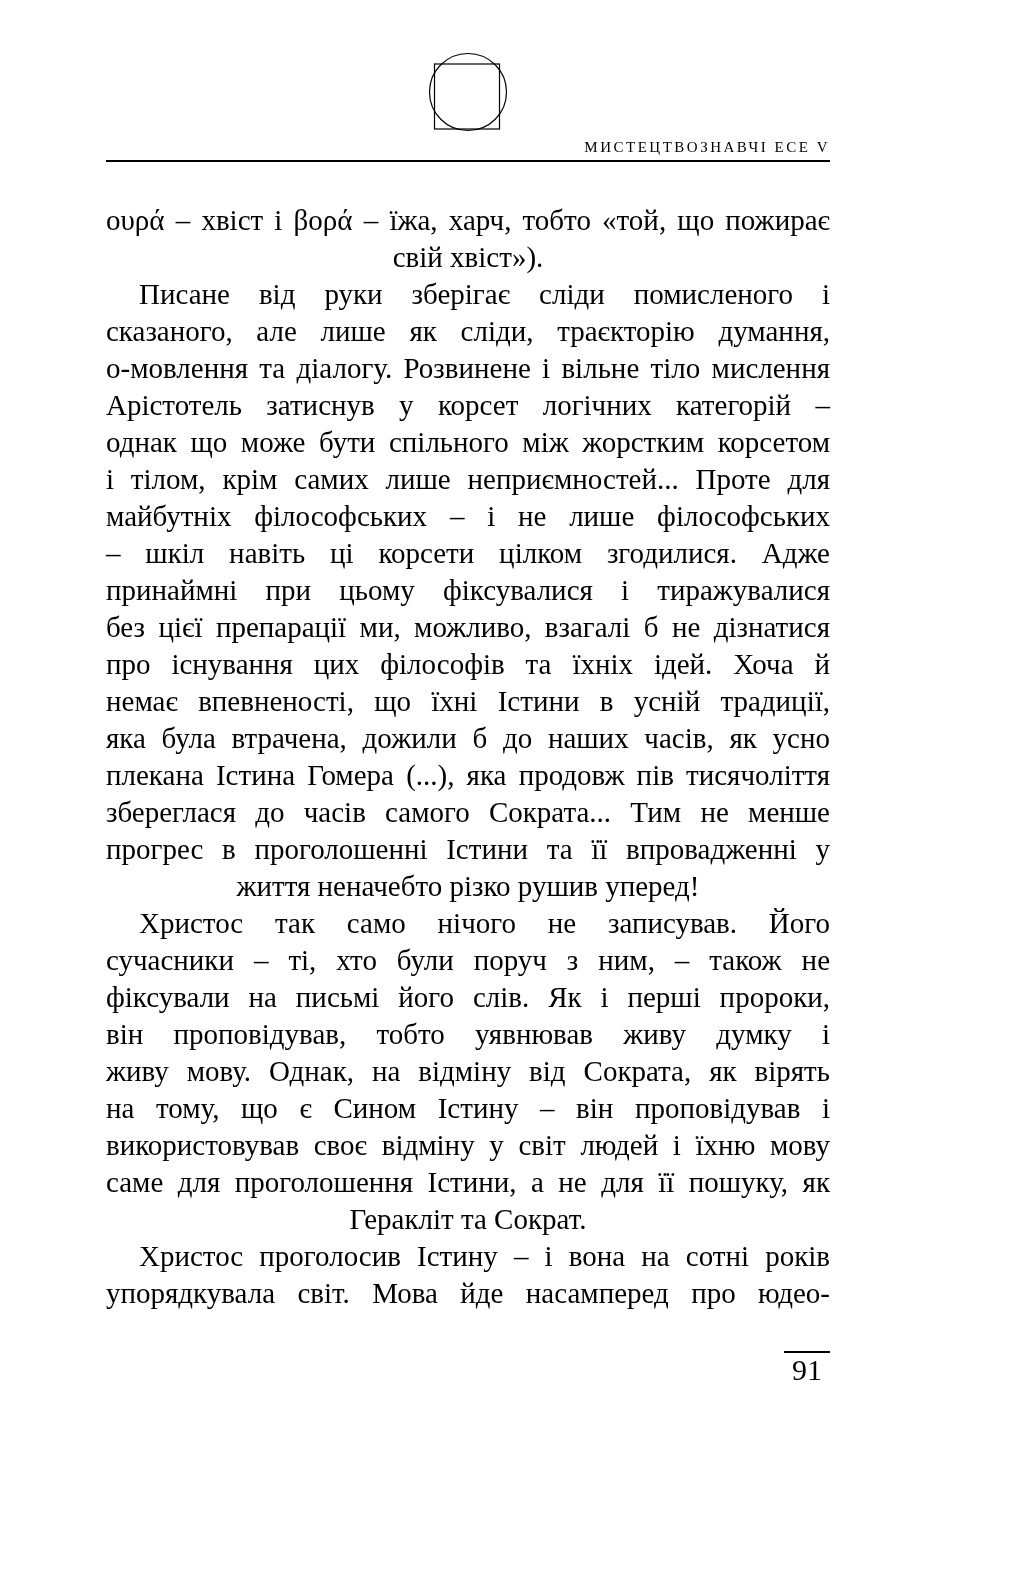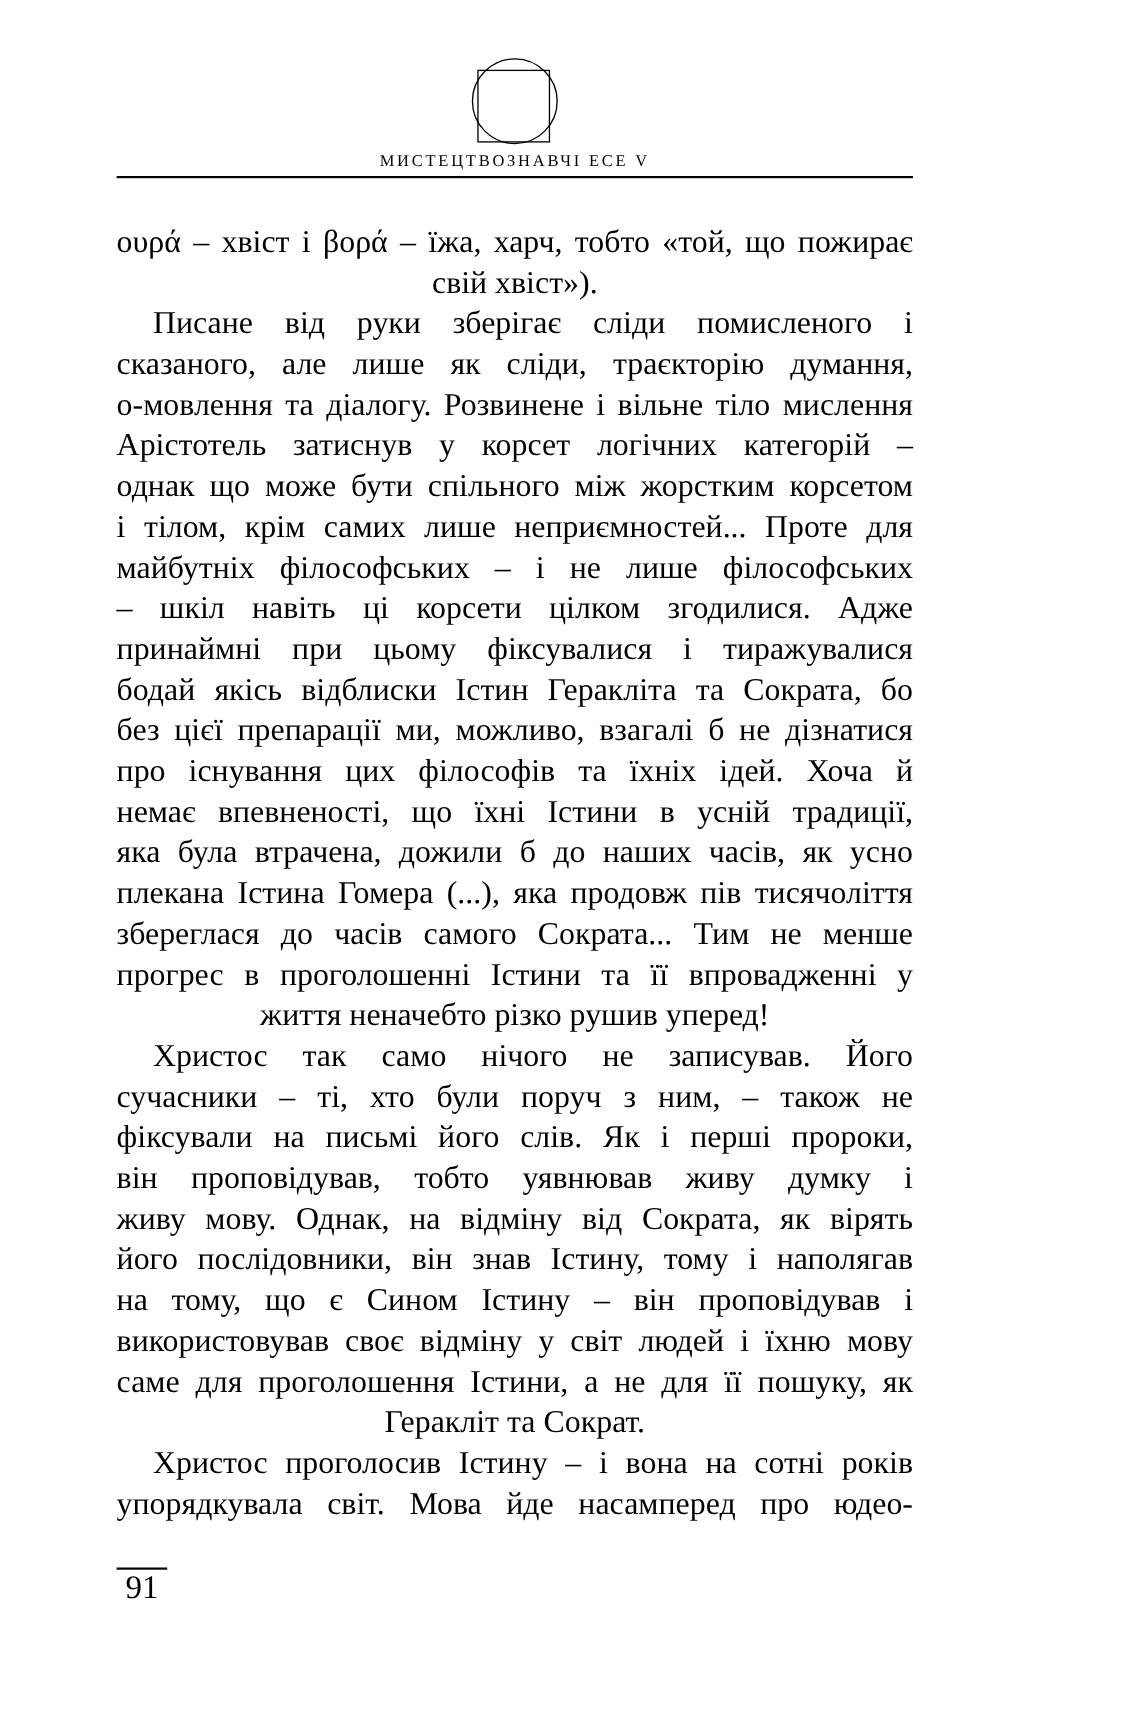--- a/index.html
+++ b/index.html
@@ -16,21 +16,21 @@
     font-family: "Liberation Serif", "DejaVu Serif", serif;
     overflow: hidden;
   }
   .content {
     position: absolute;
     left: 106px;
     top: 0;
     width: 724px;
   }
   .page-header {
-    text-align: center;
+    text-align: right;
     padding-top: 52px;
   }
   .logo-emblem {
     display: block;
     margin: 0 auto;
     width: 80px;
     height: 80px;
   }
   .logo-emblem circle,
   .logo-emblem rect {
@@ -62,21 +62,21 @@
   .text-line.j {
     text-align: justify;
     text-align-last: justify;
     -moz-text-align-last: justify;
   }
   .text-line.ind {
     text-indent: 33px;
   }
   .page-footer {
     margin-top: 39px;
-    text-align: left;
+    text-align: right;
   }
   .page-number {
     display: inline-block;
     border-top: 2px solid #000000;
     padding: 1px 8px 0 8px;
     font-size: 30px;
     line-height: 32px;
   }
 </style>
 </head>
@@ -99,35 +99,33 @@
         <div class="text-line">свій хвіст»).</div>
         <div class="text-line j ind">Писане від руки зберігає сліди помисленого і</div>
         <div class="text-line j">сказаного, але лише як сліди, траєкторію думання,</div>
         <div class="text-line j">о-мовлення та діалогу. Розвинене і вільне тіло мислення</div>
         <div class="text-line j">Арістотель затиснув у корсет логічних категорій –</div>
         <div class="text-line j">однак що може бути спільного між жорстким корсетом</div>
         <div class="text-line j">і тілом, крім самих лише неприємностей... Проте для</div>
         <div class="text-line j">майбутніх філософських – і не лише філософських</div>
         <div class="text-line j">– шкіл навіть ці корсети цілком згодилися. Адже</div>
         <div class="text-line j">принаймні при цьому фіксувалися і тиражувалися</div>
-        <div class="text-line j">бодай якісь відблиски Істин Геракліта та Сократа, бо</div>
         <div class="text-line j">без цієї препарації ми, можливо, взагалі б не дізнатися</div>
         <div class="text-line j">про існування цих філософів та їхніх ідей. Хоча й</div>
         <div class="text-line j">немає впевненості, що їхні Істини в усній традиції,</div>
         <div class="text-line j">яка була втрачена, дожили б до наших часів, як усно</div>
         <div class="text-line j">плекана Істина Гомера (...), яка продовж пів тисячоліття</div>
         <div class="text-line j">збереглася до часів самого Сократа... Тим не менше</div>
         <div class="text-line j">прогрес в проголошенні Істини та її впровадженні у</div>
         <div class="text-line">життя неначебто різко рушив уперед!</div>
         <div class="text-line j ind">Христос так само нічого не записував. Його</div>
         <div class="text-line j">сучасники – ті, хто були поруч з ним, – також не</div>
         <div class="text-line j">фіксували на письмі його слів. Як і перші пророки,</div>
         <div class="text-line j">він проповідував, тобто уявнював живу думку і</div>
         <div class="text-line j">живу мову. Однак, на відміну від Сократа, як вірять</div>
-        <div class="text-line j">його послідовники, він знав Істину, тому і наполягав</div>
         <div class="text-line j">на тому, що є Сином Істину – він проповідував і</div>
         <div class="text-line j">використовував своє відміну у світ людей і їхню мову</div>
         <div class="text-line j">саме для проголошення Істини, а не для її пошуку, як</div>
         <div class="text-line">Геракліт та Сократ.</div>
         <div class="text-line j ind">Христос проголосив Істину – і вона на сотні років</div>
         <div class="text-line j">упорядкувала світ. Мова йде насамперед про юдео-</div>
       </main>
 
     <footer class="page-footer">
       <div class="page-number">91</div>

